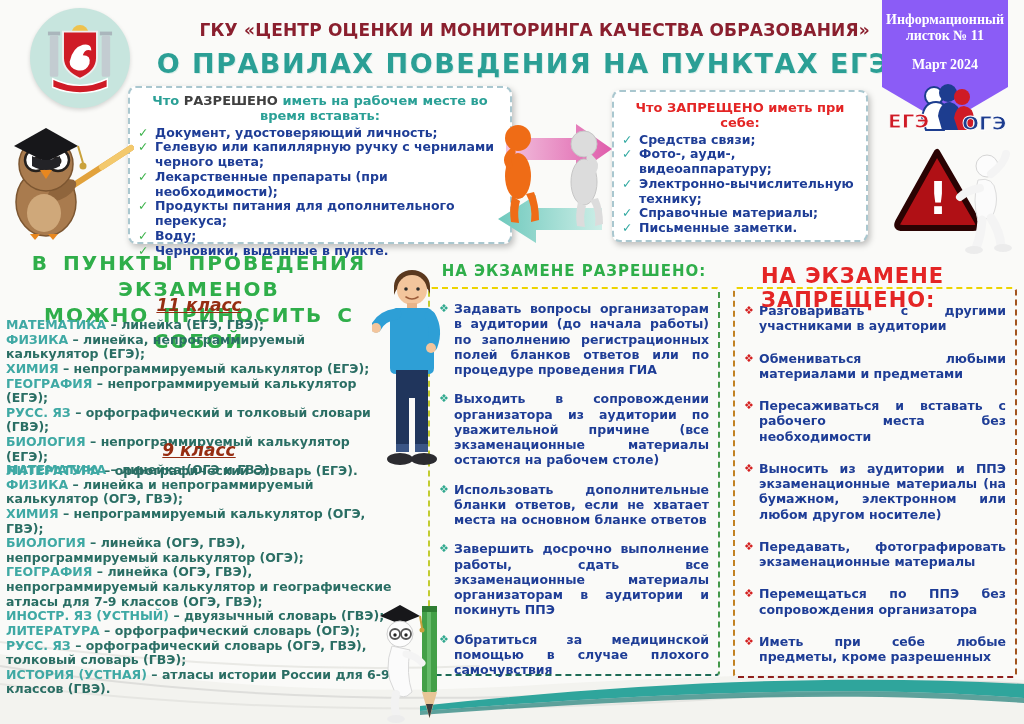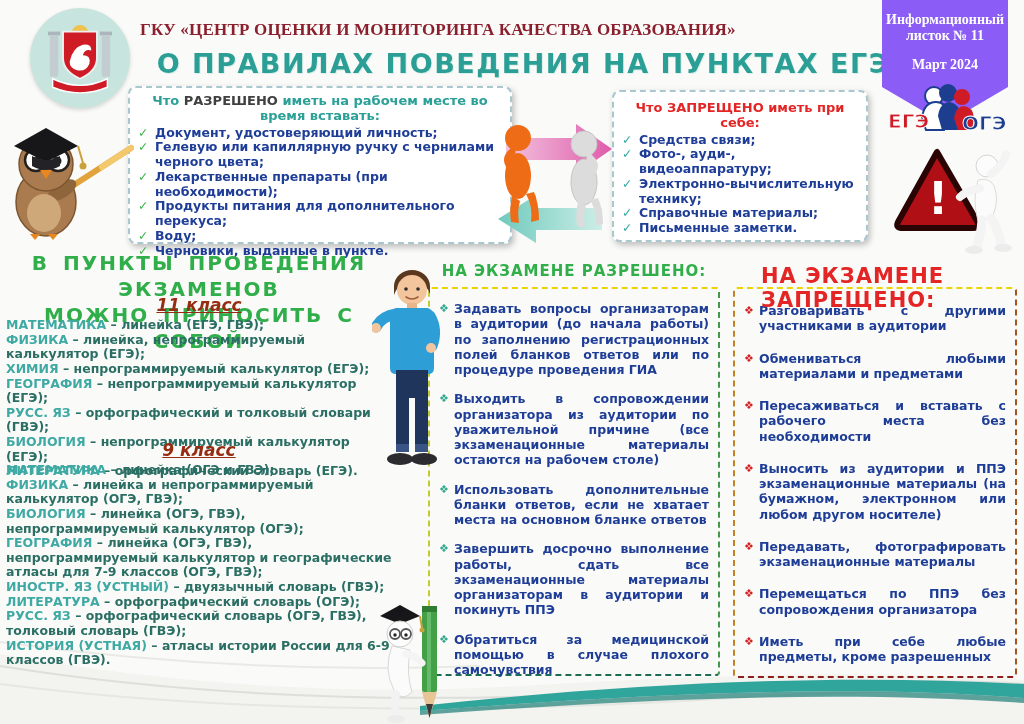--- a/index.html
+++ b/index.html
@@ -3,22 +3,22 @@
 <meta charset="utf-8">
 <style>
   html,body{margin:0;padding:0;}
   body{
     width:1024px;height:724px;position:relative;overflow:hidden;
     background:#fafaf8;
     font-family:"DejaVu Sans",sans-serif;
   }
   .abs{position:absolute;}
   
-  .org-title{left:140px;top:20px;width:730px;text-align:left;
-    color:#8a1f2e;font-size:17px;font-weight:bold;letter-spacing:.2px;font-family:Liberation Serif, serif;}
+  .org-title{left:140px;top:20px;width:730px;text-align:right;
+    color:#8a1f2e;font-size:17px;font-weight:bold;letter-spacing:.2px;}
   .main-title{left:120px;top:48px;width:770px;text-align:right;
     color:#2b9f95;font-size:27px;font-weight:bold;letter-spacing:1.5px;
     text-shadow:1px 1px 0 #dceee9;}
   
   .crest-circle{left:30px;top:8px;width:100px;height:100px;border-radius:50%;
     background:#c7e5de;display:flex;align-items:center;justify-content:center;
     box-shadow:0 2px 4px rgba(0,0,0,.15);}
   
   .info-banner{left:882px;top:0px;width:126px;height:132px;background:#8b5cf6;
     clip-path:polygon(0 0,100% 0,100% 66%,50% 94%,0 66%);
@@ -258,20 +258,21 @@
   <p class="sline"><span class="subj">ХИМИЯ</span> <span>– непрограммируемый калькулятор (ЕГЭ);</span></p>
   <p class="sline"><span class="subj">ГЕОГРАФИЯ</span> <span>– непрограммируемый калькулятор (ЕГЭ);</span></p>
   <p class="sline"><span class="subj">РУСС. ЯЗ</span> <span>– орфографический и толковый словари (ГВЭ);</span></p>
   <p class="sline"><span class="subj">БИОЛОГИЯ</span> <span>– непрограммируемый калькулятор (ЕГЭ);</span></p>
   <p class="sline"><span class="subj">ЛИТЕРАТУРА</span> <span>– орфографический словарь (ЕГЭ).</span></p>
 </div>
 <div class="abs grade-label g9-label">9 класс</div>
 <div class="abs subj-list g9-list">
   <p class="sline"><span class="subj">МАТЕМАТИКА</span> <span>– линейка (ОГЭ и ГВЭ);</span></p>
   <p class="sline"><span class="subj">ФИЗИКА</span> <span>– линейка и непрограммируемый калькулятор (ОГЭ, ГВЭ);</span></p>
+  <p class="sline"><span class="subj">ХИМИЯ</span> <span>– непрограммируемый калькулятор (ОГЭ, ГВЭ);</span></p>
   <p class="sline"><span class="subj">БИОЛОГИЯ</span> <span>– линейка (ОГЭ, ГВЭ), непрограммируемый калькулятор (ОГЭ);</span></p>
   <p class="sline"><span class="subj">ГЕОГРАФИЯ</span> <span>– линейка (ОГЭ, ГВЭ), непрограммируемый калькулятор и географические атласы для 7-9 классов (ОГЭ, ГВЭ);</span></p>
   <p class="sline"><span class="subj">ИНОСТР. ЯЗ (УСТНЫЙ)</span> <span>– двуязычный словарь (ГВЭ);</span></p>
   <p class="sline"><span class="subj">ЛИТЕРАТУРА</span> <span>– орфографический словарь (ОГЭ);</span></p>
   <p class="sline"><span class="subj">РУСС. ЯЗ</span> <span>– орфографический словарь (ОГЭ, ГВЭ), толковый словарь (ГВЭ);</span></p>
   <p class="sline"><span class="subj">ИСТОРИЯ (УСТНАЯ)</span> <span>– атласы истории России для 6-9 классов (ГВЭ).</span></p>
 </div>
 
 <div class="abs mid-heading">НА ЭКЗАМЕНЕ РАЗРЕШЕНО:</div>
 <div class="abs mid-box">

